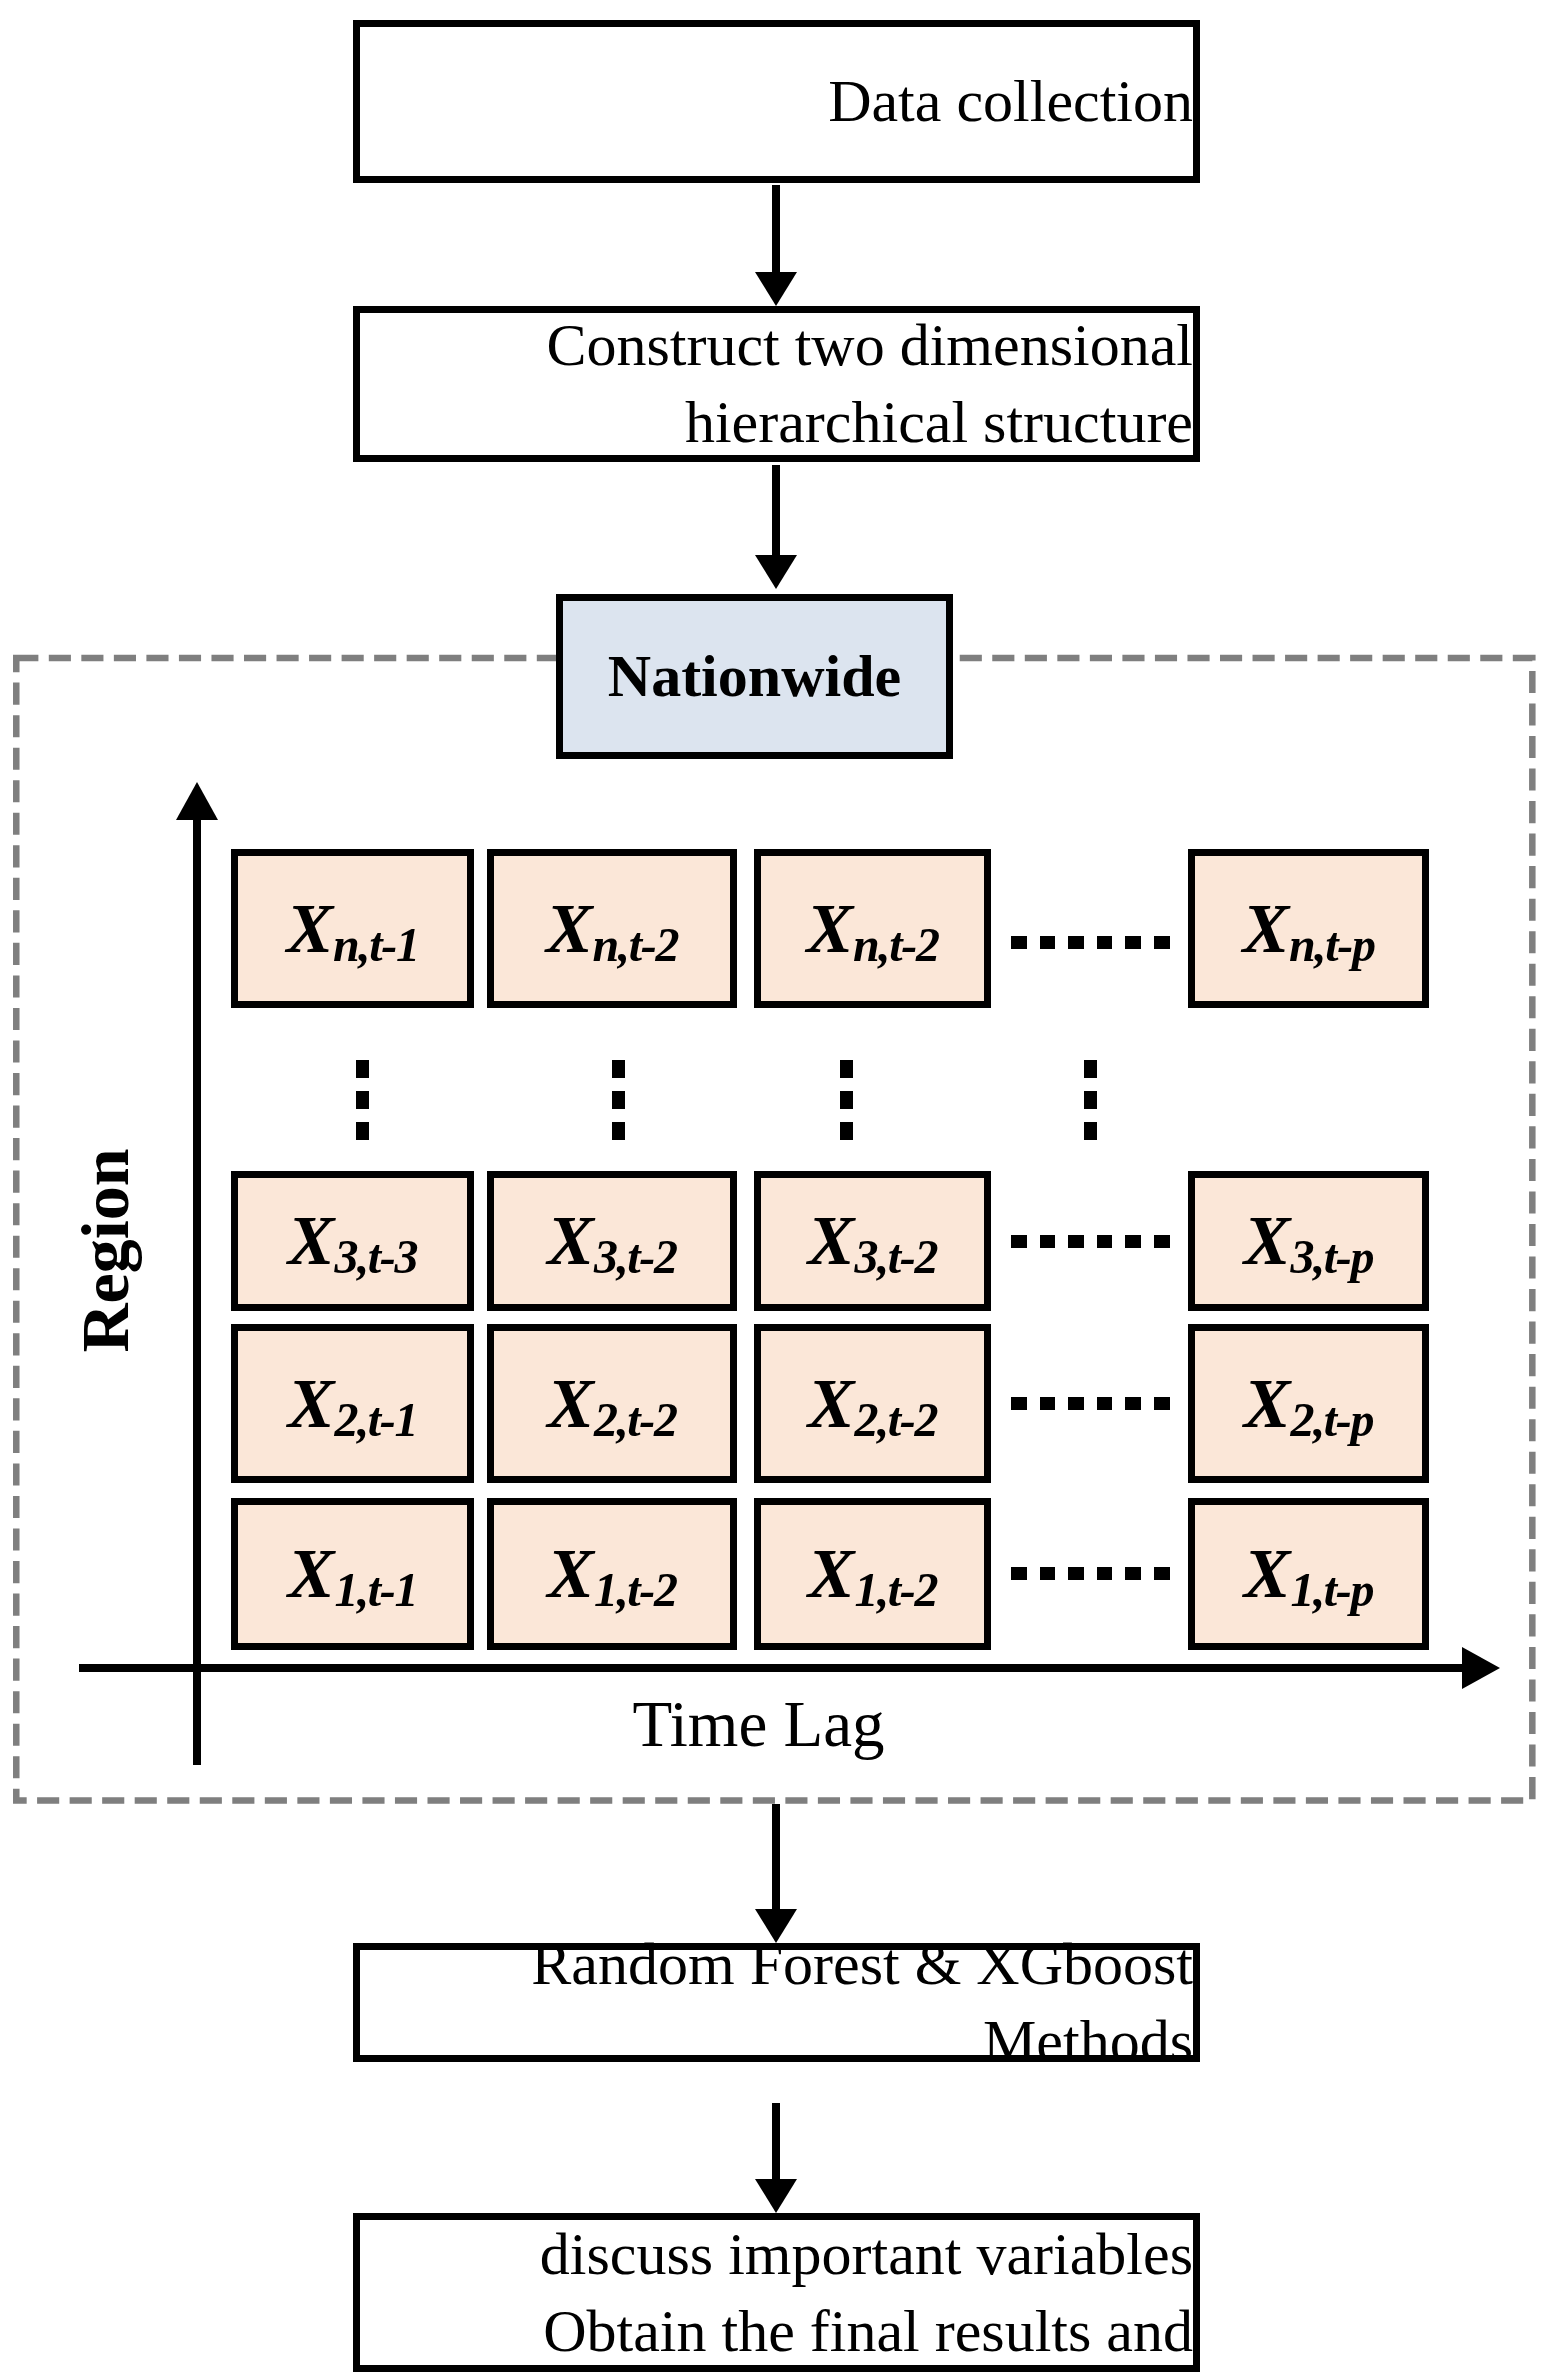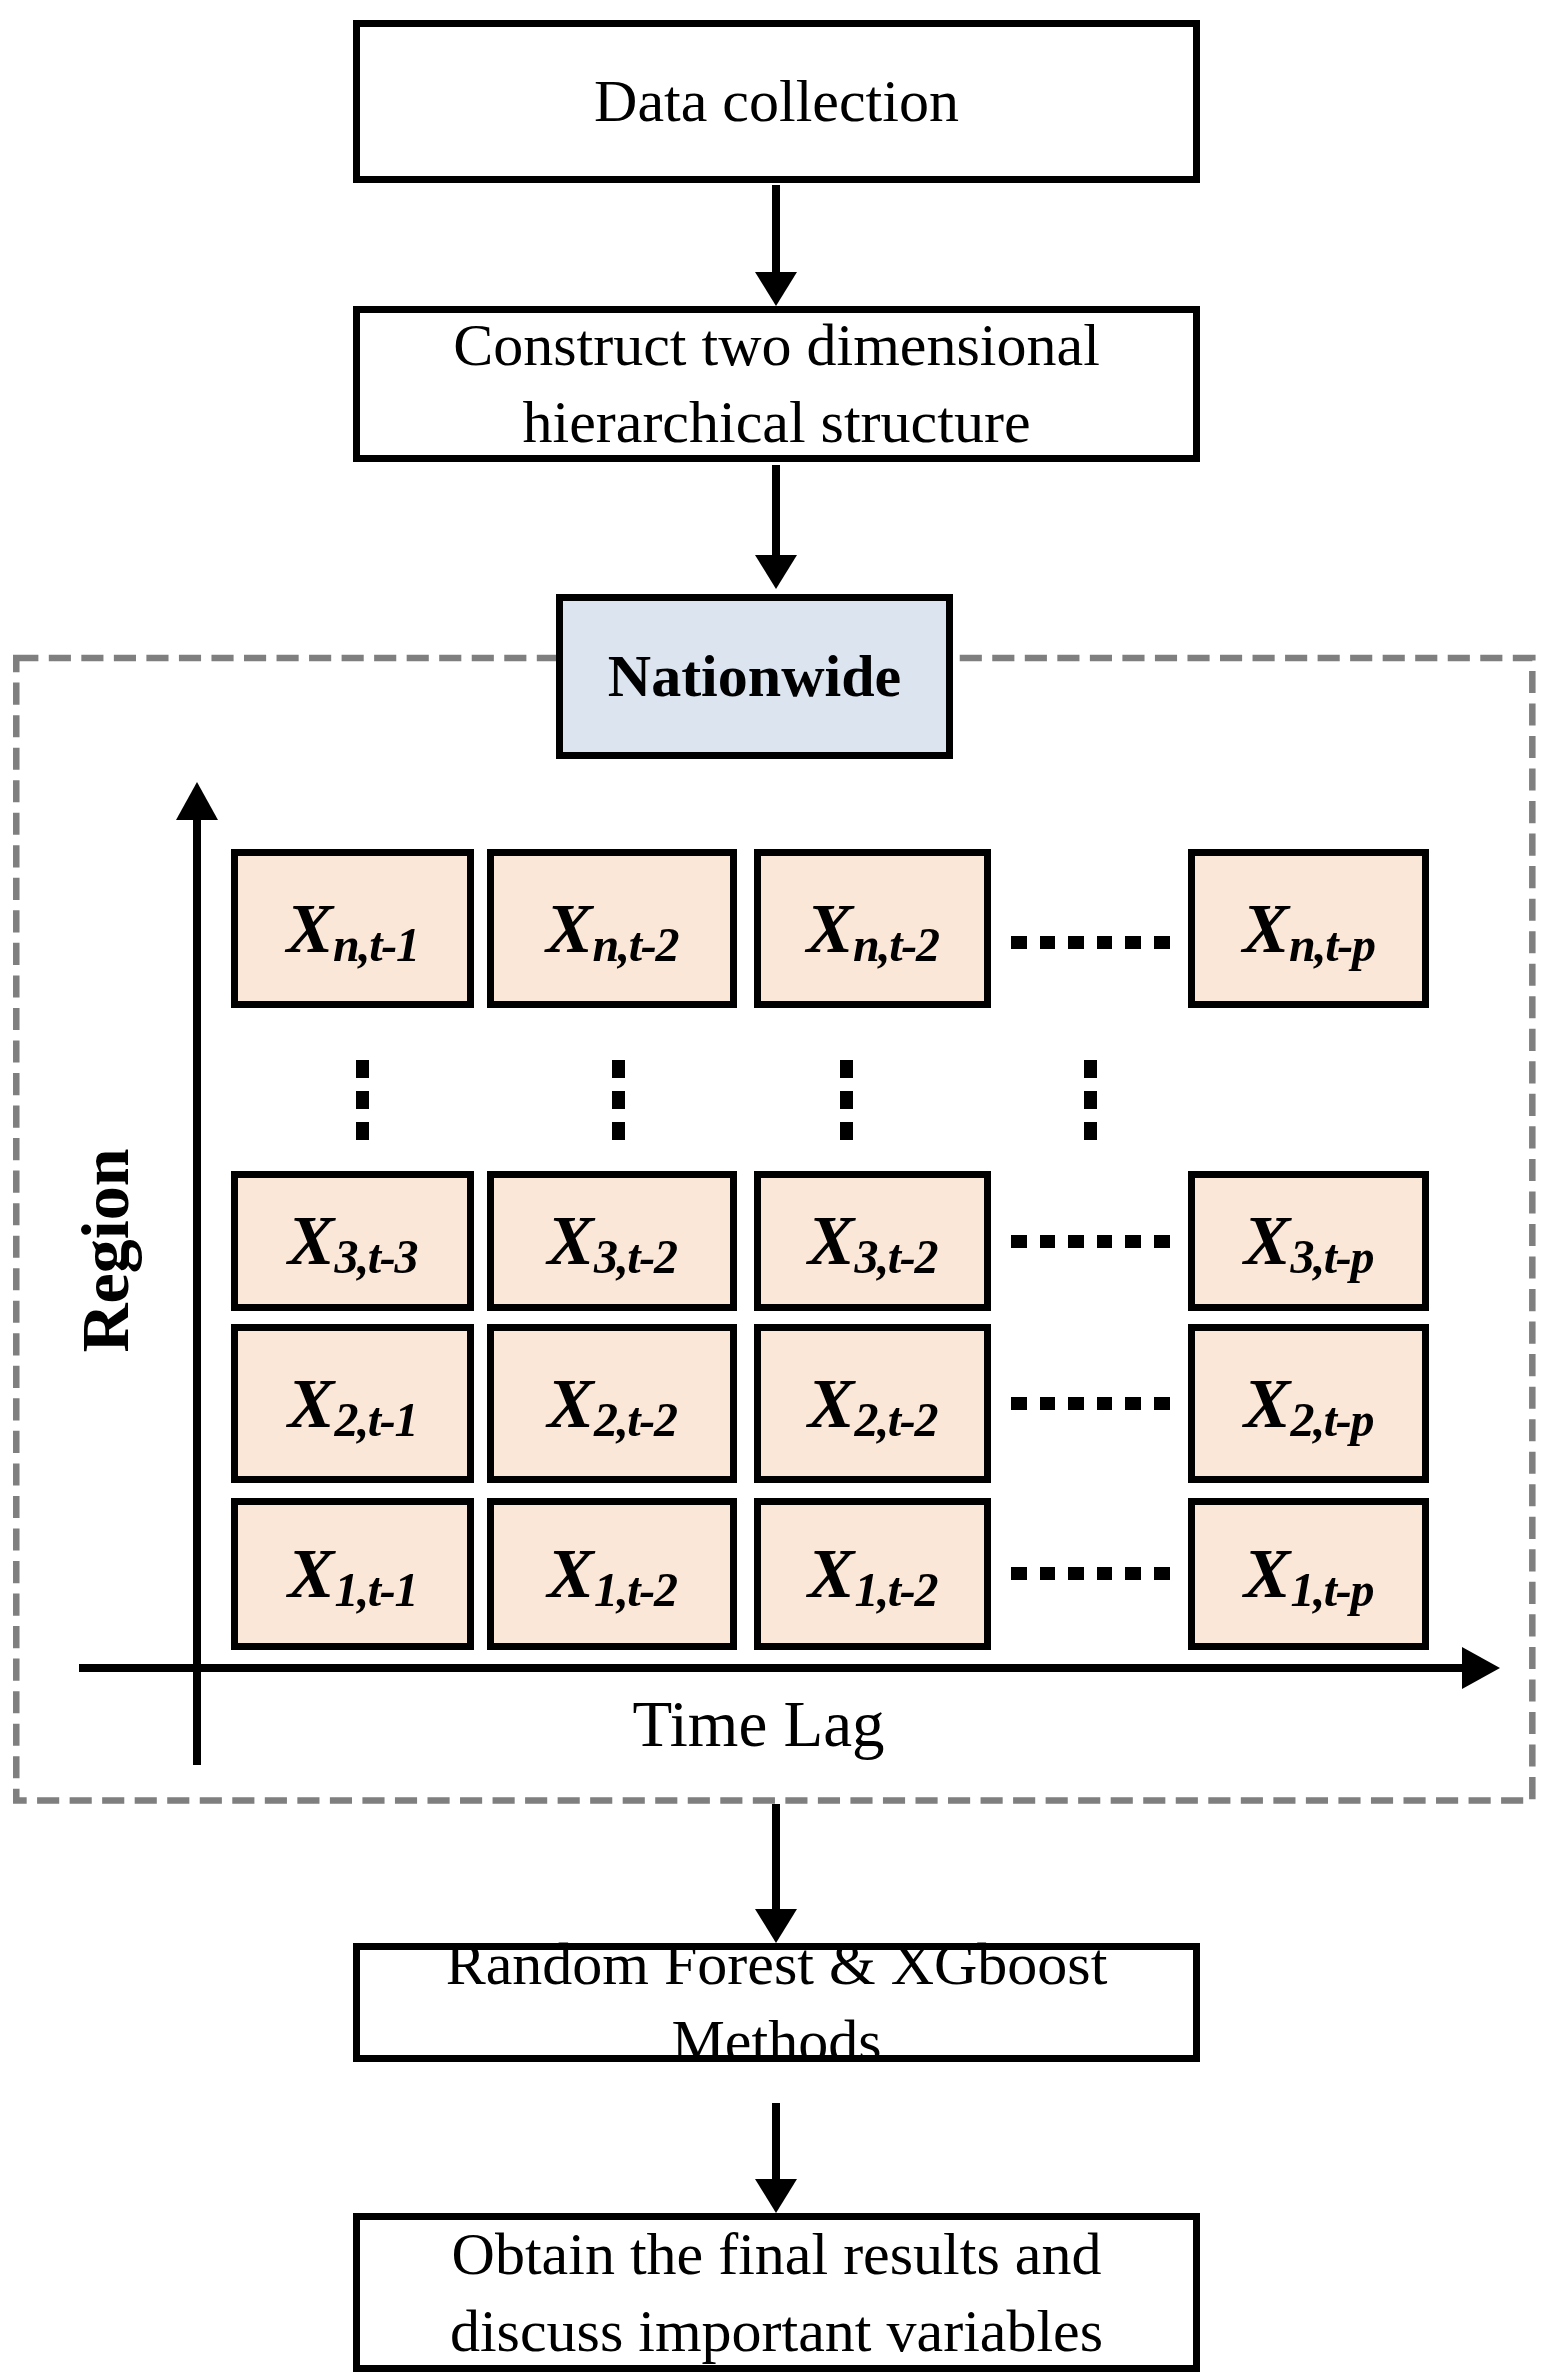--- a/index.html
+++ b/index.html
@@ -15,21 +15,21 @@
   }
   
   .flowbox{
     position:absolute;
     left:353px;
     width:847px;
     border:7.8px solid #000;
     background:#fff;
     display:flex;
     flex-direction:column;
-    align-items:center;
+    align-items:flex-end;
     justify-content:center;
     text-align:center;
     font-size:60px;
     line-height:77px;
   }
   #box-data-collection{top:19.5px;height:163px;}
   #box-construct{top:306px;height:156px;}
   #box-methods{top:1943px;height:119px;}
   #box-results{top:2213px;height:159px;}
 
@@ -278,18 +278,18 @@
 
   <div class="flowbox" id="box-methods">
     <span>Random Forest &amp; XGboost</span>
     <span>Methods</span>
   </div>
 
   <div class="vshaft" id="arrow4-shaft"></div>
   <div class="head-down" id="arrow4-head"></div>
 
   <div class="flowbox" id="box-results">
+    <span>discuss important variables</span>
     <span>Obtain the final results and</span>
-    <span>discuss important variables</span>
   </div>
 
 </div>
 
 
 </body></html>

